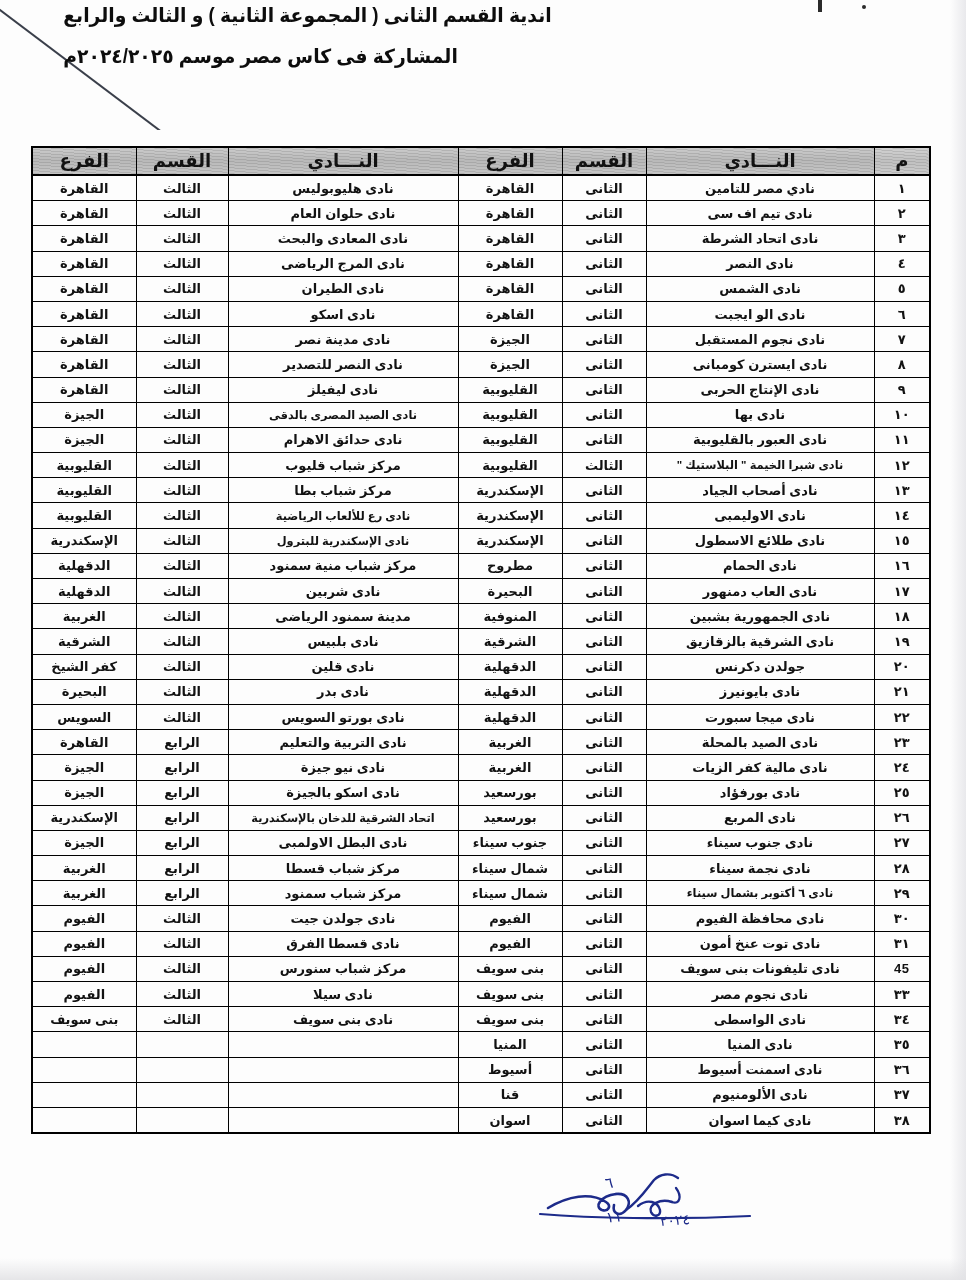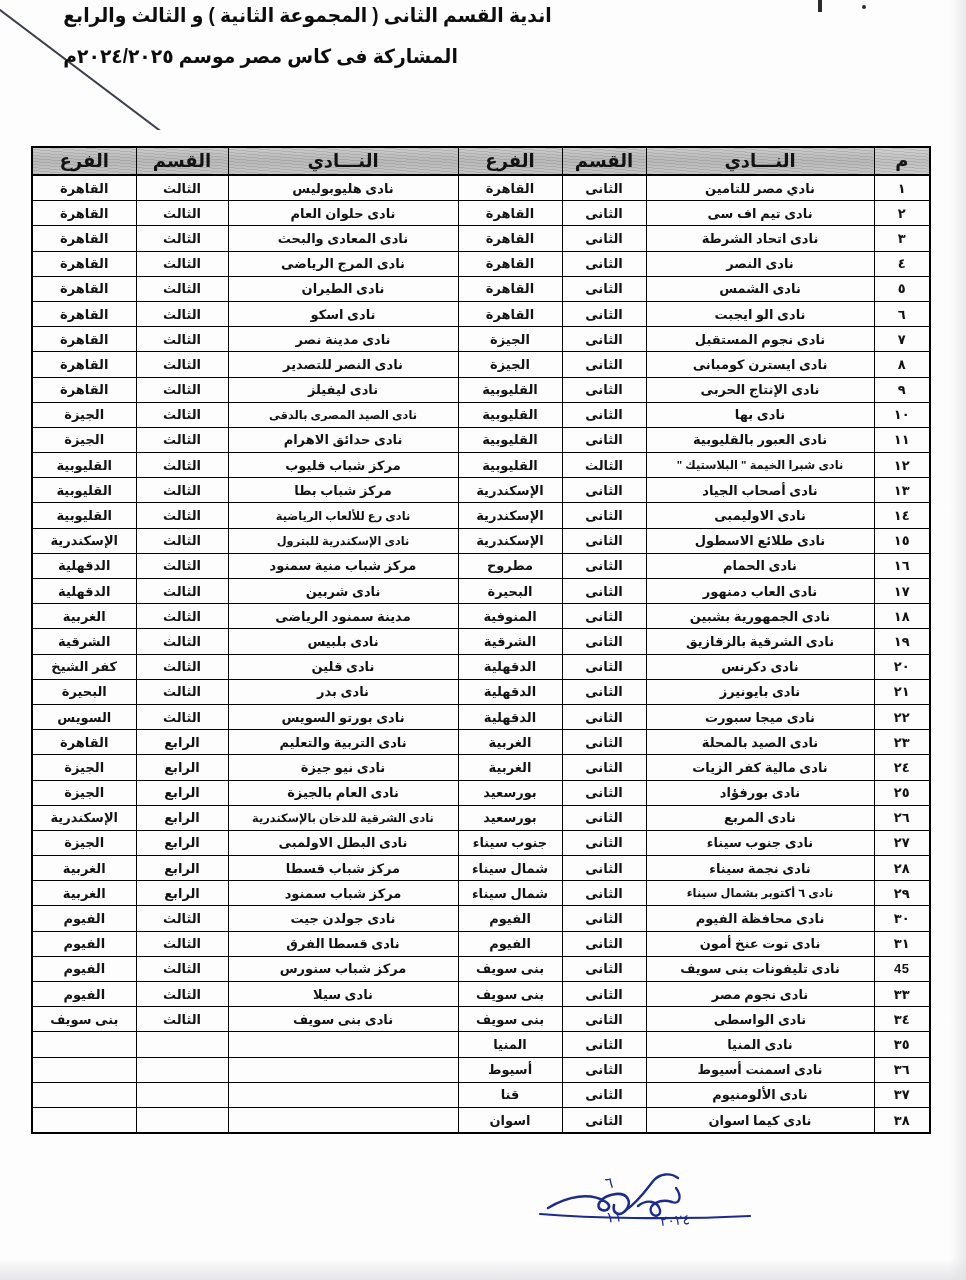--- a/index.html
+++ b/index.html
@@ -390,21 +390,21 @@
             <td class="cell-no">١٩</td>
             <td class="cell-club">نادى الشرقية بالزقازيق</td>
             <td class="cell-small">الثانى</td>
             <td class="cell-small">الشرقية</td>
             <td class="cell-club">نادى بلبيس</td>
             <td class="cell-small">الثالث</td>
             <td class="cell-small">الشرقية</td>
           </tr>
           <tr>
             <td class="cell-no">٢٠</td>
-            <td class="cell-club">نادى دكرنس</td>
+            <td class="cell-club">جولدن دكرنس</td>
             <td class="cell-small">الثانى</td>
             <td class="cell-small">الدقهلية</td>
             <td class="cell-club">نادى قلين</td>
             <td class="cell-small">الثالث</td>
             <td class="cell-small">كفر الشيخ</td>
           </tr>
           <tr>
             <td class="cell-no">٢١</td>
             <td class="cell-club">نادى بايونيرز</td>
             <td class="cell-small">الثانى</td>
@@ -438,30 +438,30 @@
             <td class="cell-small">الغربية</td>
             <td class="cell-club">نادى نيو جيزة</td>
             <td class="cell-small">الرابع</td>
             <td class="cell-small">الجيزة</td>
           </tr>
           <tr>
             <td class="cell-no">٢٥</td>
             <td class="cell-club">نادى بورفؤاد</td>
             <td class="cell-small">الثانى</td>
             <td class="cell-small">بورسعيد</td>
-            <td class="cell-club">نادى العام بالجيزة</td>
+            <td class="cell-club">نادى اسكو بالجيزة</td>
             <td class="cell-small">الرابع</td>
             <td class="cell-small">الجيزة</td>
           </tr>
           <tr>
             <td class="cell-no">٢٦</td>
             <td class="cell-club">نادى المربع</td>
             <td class="cell-small">الثانى</td>
             <td class="cell-small">بورسعيد</td>
-            <td class="cell-club long">نادى الشرقية للدخان بالإسكندرية</td>
+            <td class="cell-club long">اتحاد الشرقية للدخان بالإسكندرية</td>
             <td class="cell-small">الرابع</td>
             <td class="cell-small">الإسكندرية</td>
           </tr>
           <tr>
             <td class="cell-no">٢٧</td>
             <td class="cell-club">نادى جنوب سيناء</td>
             <td class="cell-small">الثانى</td>
             <td class="cell-small">جنوب سيناء</td>
             <td class="cell-club">نادى البطل الاولمبى</td>
             <td class="cell-small">الرابع</td>

